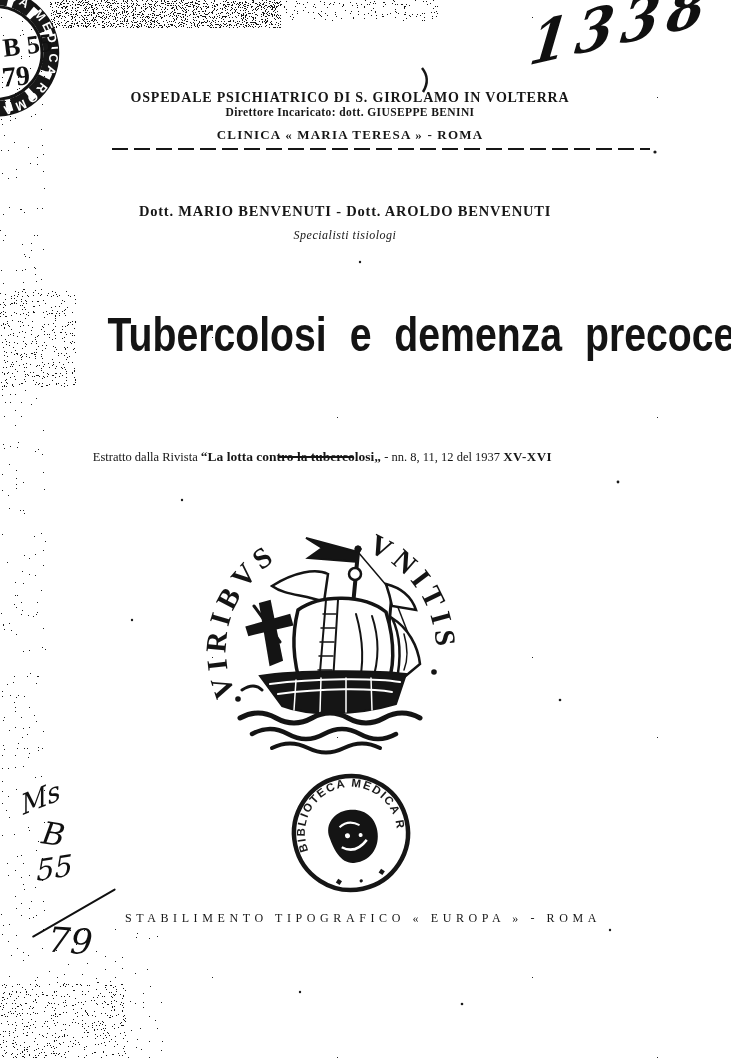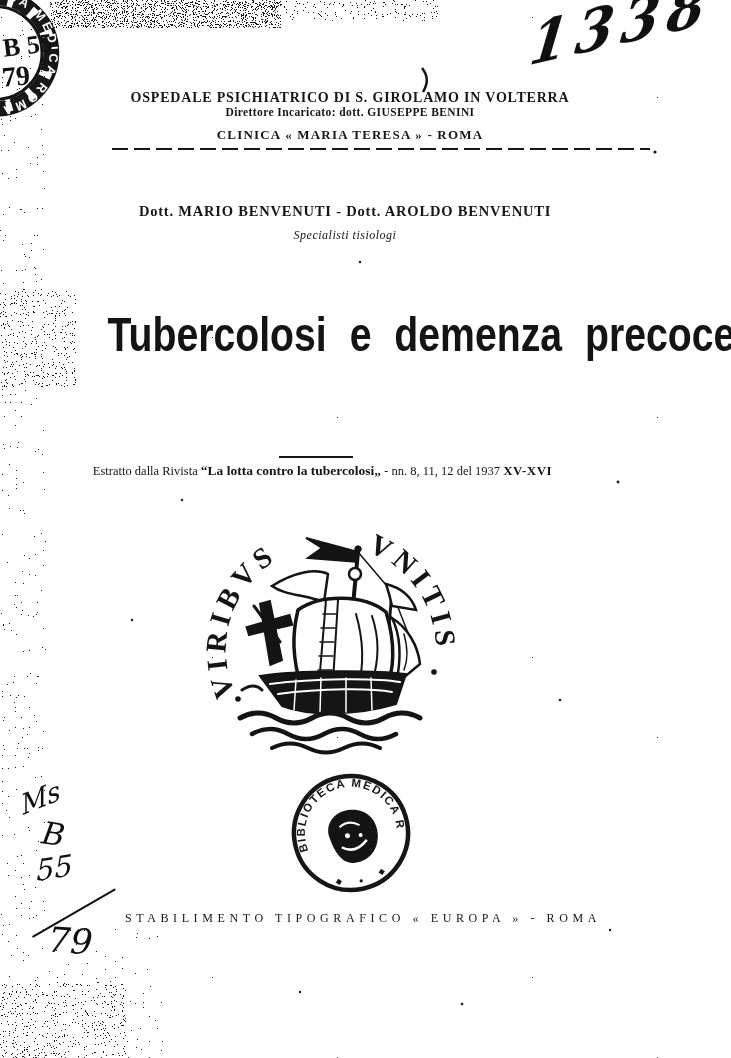--- a/index.html
+++ b/index.html
@@ -26,21 +26,21 @@
   .author-qual{font-size:12px; font-style:italic; margin-top:8px; letter-spacing:0.5px;}
   
   .title-wrap{top:306px; left:0; width:660px; text-align:center; white-space:nowrap;margin-left:29px;}
   .title-text{
     display:inline-block; transform:scaleX(0.8); transform-origin:50% 50%;
     font-family:"Liberation Sans", sans-serif; font-weight:bold;
     font-size:49px; word-spacing:15px; color:#141414;
   }
   .short-rule{top:456px; left:279px; width:74px; height:2px; background:#161616;}
   
-  .source-line{top:463px; left:0; width:645px; text-align:center; font-size:12.5px; white-space:nowrap;}
+  .source-line{top:449px; left:0; width:645px; text-align:center; font-size:12.5px; white-space:nowrap;}
   .source-line .journal{font-weight:bold; font-size:13.5px;}
   .source-line .era{font-weight:bold; font-size:13px; letter-spacing:0.5px;}
   
   .hand{font-family:"DejaVu Serif", serif; font-style:italic; color:#101010;}
   .hand-1338{top:-10px; left:528px; font-size:56px; font-weight:bold;
     transform:rotate(-13deg) skewX(-20deg); letter-spacing:8px;}
   .hand-ms{top:782px; left:20px; font-size:27px; transform:rotate(-22deg) skewX(-12deg);}
   .hand-b{top:816px; left:42px; font-size:31px; transform:rotate(9deg);}
   .hand-55{top:851px; left:36px; font-size:29px; transform:rotate(-9deg) skewX(-8deg);}
   .slash-mark{top:912px; left:26px; width:96px; height:2.4px; background:#101010;

